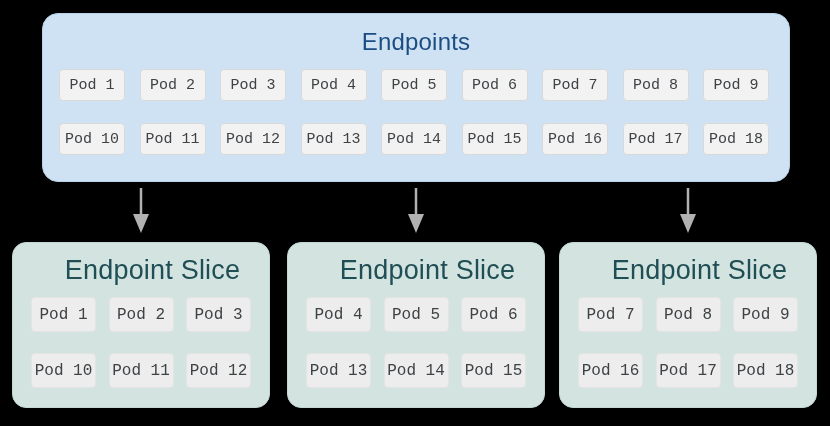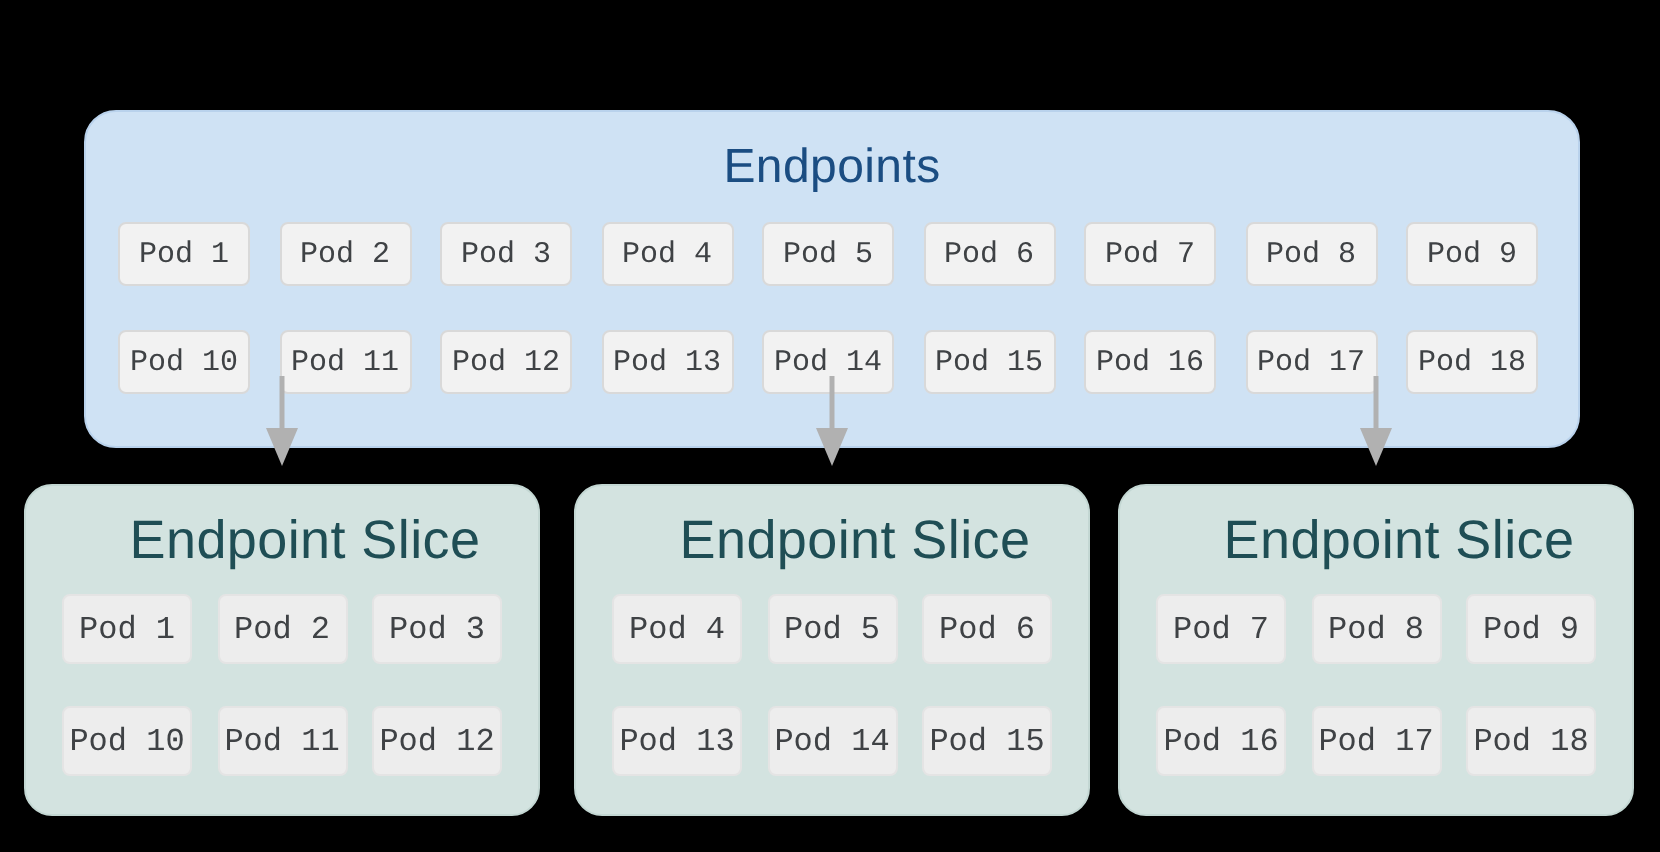--- a/index.html
+++ b/index.html
@@ -25,21 +25,20 @@
     position:relative;overflow:hidden;
   }
   .canvas{position:absolute;left:0;top:0;width:830px;height:426px;}
 
   
   .endpoints-box{
     position:absolute;left:42px;top:13px;width:748px;height:169px;
     background:var(--endpoints-box);
     border:1px solid var(--endpoints-border);
     border-radius:16px;
-    margin-top:42px;
   }
   .endpoints-title{
     position:absolute;left:0;top:0;width:100%;height:56px;
     display:flex;align-items:center;justify-content:center;
     color:var(--endpoints-title);
     font-size:24px;font-weight:500;letter-spacing:.2px;
   }
   .endpoints-row{
     position:absolute;left:16px;right:20px;height:32px;
     display:flex;justify-content:space-between;align-items:stretch;

